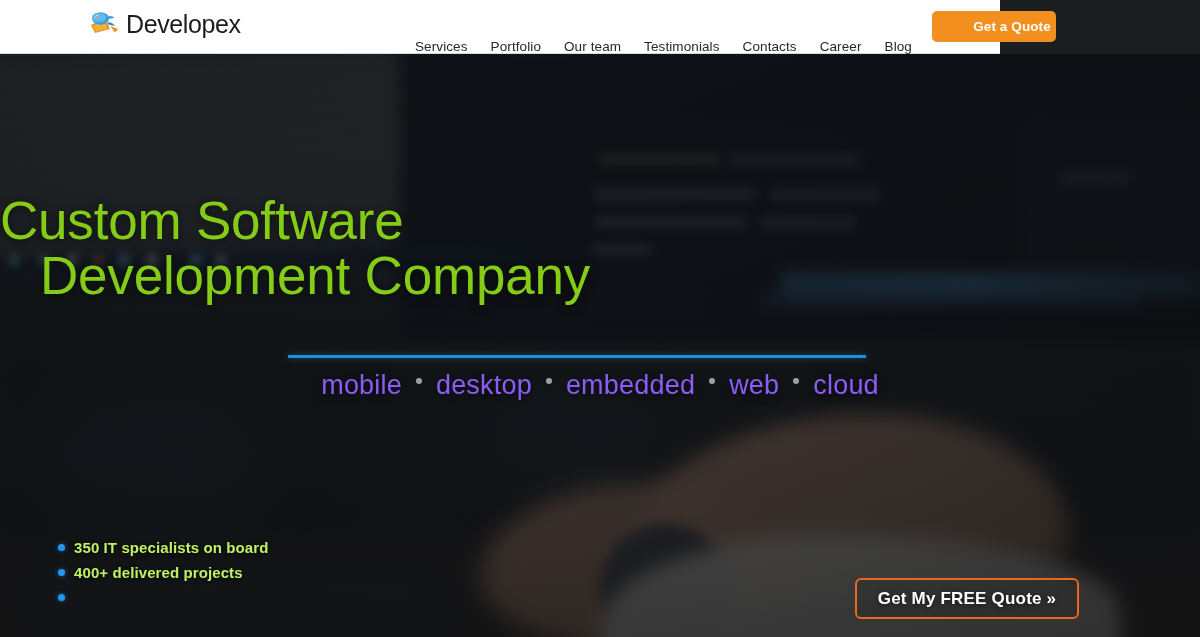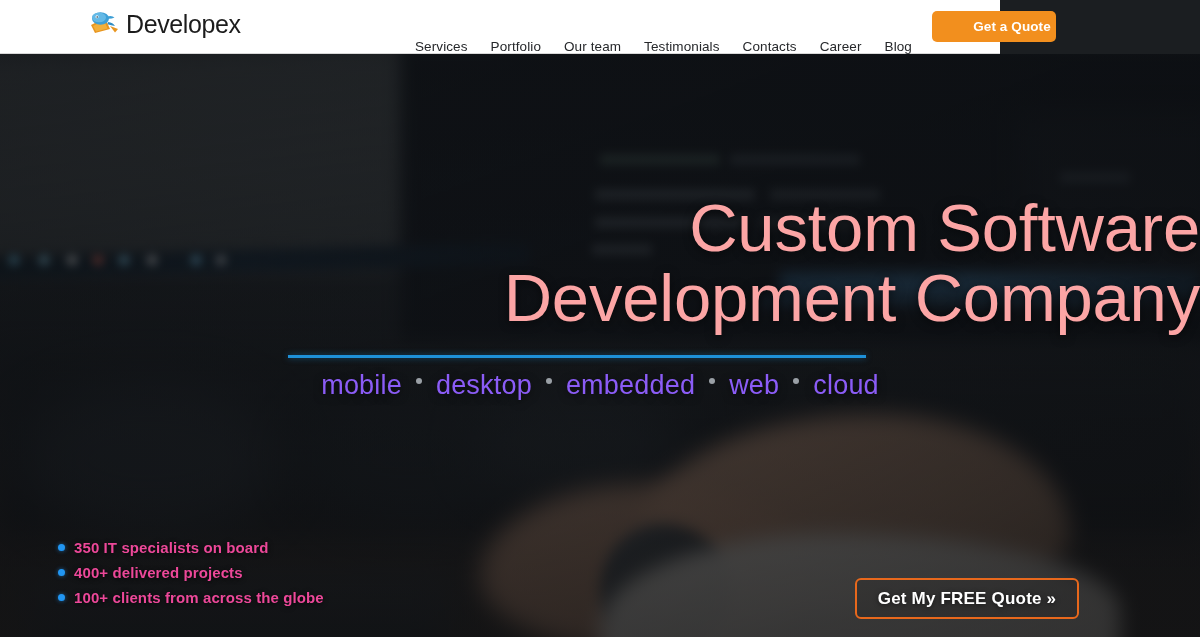--- a/index.html
+++ b/index.html
@@ -155,22 +155,22 @@
     background:
       radial-gradient(ellipse 70% 55% at 50% 45%, rgba(10,12,15,0.42) 0%, rgba(10,12,15,0.62) 100%),
       linear-gradient(180deg, rgba(20,23,26,0.30) 0%, rgba(18,20,23,0.40) 45%, rgba(22,20,19,0.34) 100%);
   }
 
   
   .hero-content { position:absolute; inset:0; z-index:5; }
 
   .hero-title {
     position:absolute; left:0; top:139px; width:1200px;
-    text-align:right; color:#fca5a5;
-    font-size:67px; font-weight:300; line-height:1.04;
+    text-align:left; color:#84cc16;
+    font-size:53px; font-weight:300; line-height:1.04;
     letter-spacing:-0.2px;
     text-shadow:0 2px 10px rgba(0,0,0,0.55);
   }
   .hero-title .l2 { display:block;margin-left:40px; }
 
   .hero-rule {
     position:absolute; left:288px; top:301px;
     width:578px; height:3px;
     background:#1e90d8;
     box-shadow:0 0 6px rgba(30,144,216,0.5);
@@ -192,21 +192,21 @@
   }
 
   
   .features {
     position:absolute; left:58px; top:481px;
     list-style:none;
   }
   .features li {
     display:flex; align-items:center;
     height:25px; margin-bottom:0px;
-    color:#ec4899; font-size:15px; font-weight:bold;
+    color:#bef264; font-size:15px; font-weight:bold;
     letter-spacing:0.1px;
     text-shadow:0 1px 5px rgba(0,0,0,0.75);
   }
   .features .dot {
     width:7px; height:7px; border-radius:50%;
     background:#2196f3; margin-right:9px; flex:none;
     box-shadow:0 0 4px rgba(33,150,243,0.6);
   }
 
   .btn-free {
@@ -324,21 +324,20 @@
       <li>
         <span class="dot"></span>
         <span>350 IT specialists on board</span>
       </li>
       <li>
         <span class="dot"></span>
         <span>400+ delivered projects</span>
       </li>
       <li>
         <span class="dot"></span>
-        <span>100+ clients from across the globe</span>
       </li>
       <li>
         
         
       </li>
     </ul>
 
     <button class="btn-free">Get My FREE Quote »</button>
   </div>
 </section>

